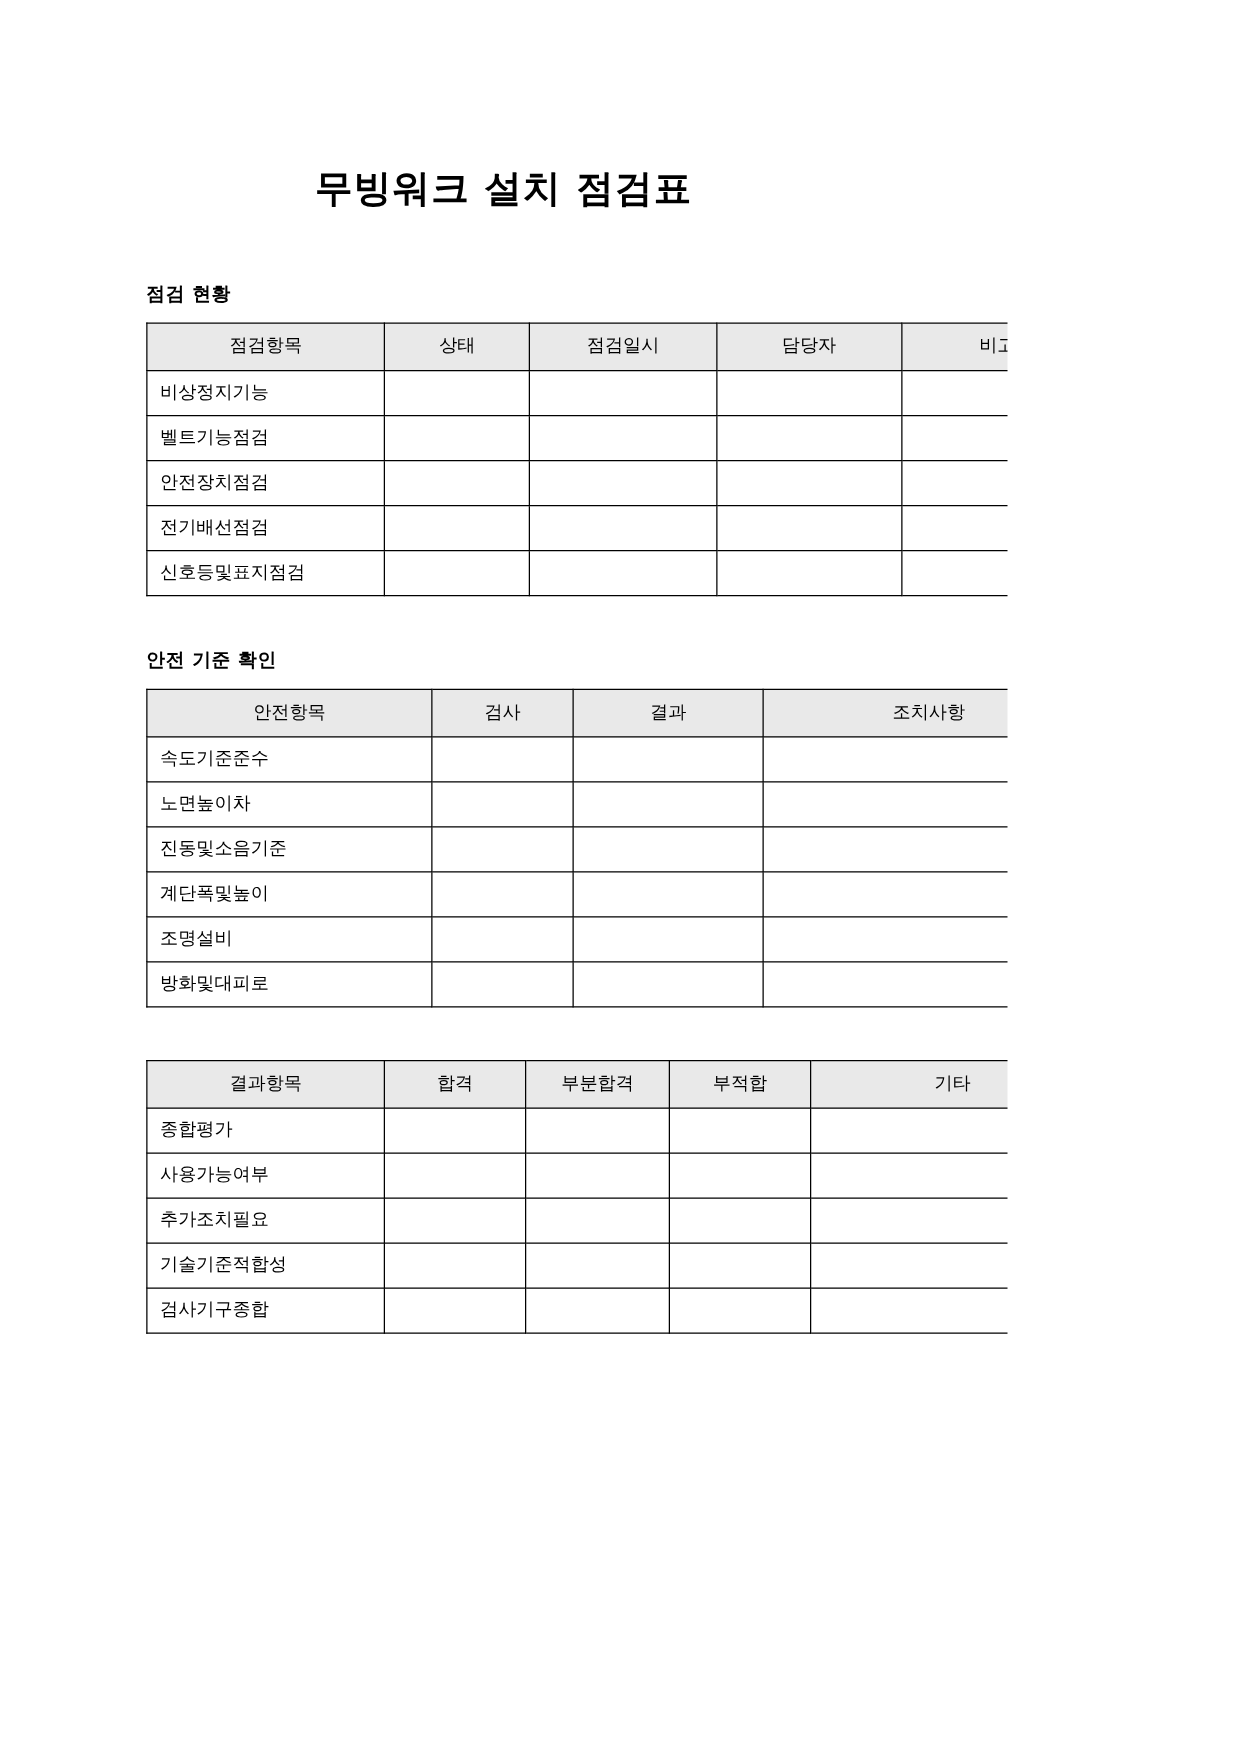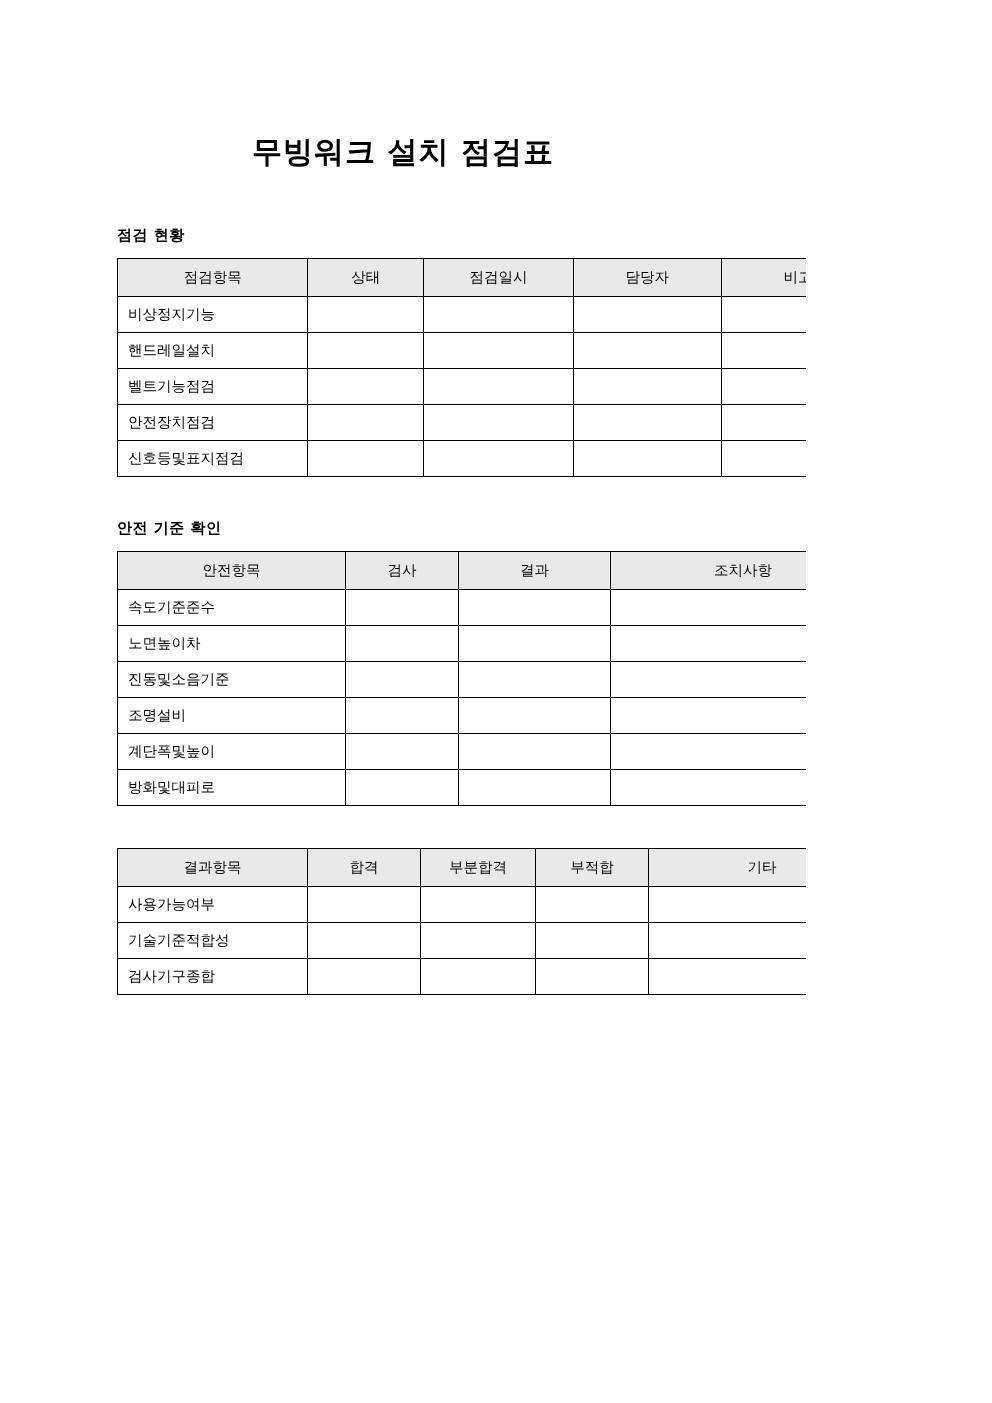--- a/index.html
+++ b/index.html
@@ -105,35 +105,35 @@
       </thead>
       <tbody>
           <tr>
             <td class="row-label">비상정지기능</td>
             <td class="blank"></td>
             <td class="blank"></td>
             <td class="blank"></td>
             <td class="blank"></td>
           </tr>
           <tr>
-            <td class="row-label">핸드레일설치</td>
-            <td class="blank"></td>
-            <td class="blank"></td>
-            <td class="blank"></td>
-            <td class="blank"></td>
-          </tr>
-          <tr>
             <td class="row-label">벨트기능점검</td>
             <td class="blank"></td>
             <td class="blank"></td>
             <td class="blank"></td>
             <td class="blank"></td>
           </tr>
           <tr>
             <td class="row-label">안전장치점검</td>
+            <td class="blank"></td>
+            <td class="blank"></td>
+            <td class="blank"></td>
+            <td class="blank"></td>
+          </tr>
+          <tr>
+            <td class="row-label">전기배선점검</td>
             <td class="blank"></td>
             <td class="blank"></td>
             <td class="blank"></td>
             <td class="blank"></td>
           </tr>
           <tr>
             <td class="row-label">신호등및표지점검</td>
             <td class="blank"></td>
             <td class="blank"></td>
             <td class="blank"></td>
@@ -173,27 +173,27 @@
             <td class="blank"></td>
             <td class="blank"></td>
           </tr>
           <tr>
             <td class="row-label">진동및소음기준</td>
             <td class="blank"></td>
             <td class="blank"></td>
             <td class="blank"></td>
           </tr>
           <tr>
+            <td class="row-label">계단폭및높이</td>
+            <td class="blank"></td>
+            <td class="blank"></td>
+            <td class="blank"></td>
+          </tr>
+          <tr>
             <td class="row-label">조명설비</td>
-            <td class="blank"></td>
-            <td class="blank"></td>
-            <td class="blank"></td>
-          </tr>
-          <tr>
-            <td class="row-label">계단폭및높이</td>
             <td class="blank"></td>
             <td class="blank"></td>
             <td class="blank"></td>
           </tr>
           <tr>
             <td class="row-label">방화및대피로</td>
             <td class="blank"></td>
             <td class="blank"></td>
             <td class="blank"></td>
           </tr>
@@ -214,21 +214,35 @@
         <tr>
             <th>결과항목</th>
             <th>합격</th>
             <th>부분합격</th>
             <th>부적합</th>
             <th>기타</th>
           </tr>
       </thead>
       <tbody>
           <tr>
+            <td class="row-label">종합평가</td>
+            <td class="blank"></td>
+            <td class="blank"></td>
+            <td class="blank"></td>
+            <td class="blank"></td>
+          </tr>
+          <tr>
             <td class="row-label">사용가능여부</td>
+            <td class="blank"></td>
+            <td class="blank"></td>
+            <td class="blank"></td>
+            <td class="blank"></td>
+          </tr>
+          <tr>
+            <td class="row-label">추가조치필요</td>
             <td class="blank"></td>
             <td class="blank"></td>
             <td class="blank"></td>
             <td class="blank"></td>
           </tr>
           <tr>
             <td class="row-label">기술기준적합성</td>
             <td class="blank"></td>
             <td class="blank"></td>
             <td class="blank"></td>

